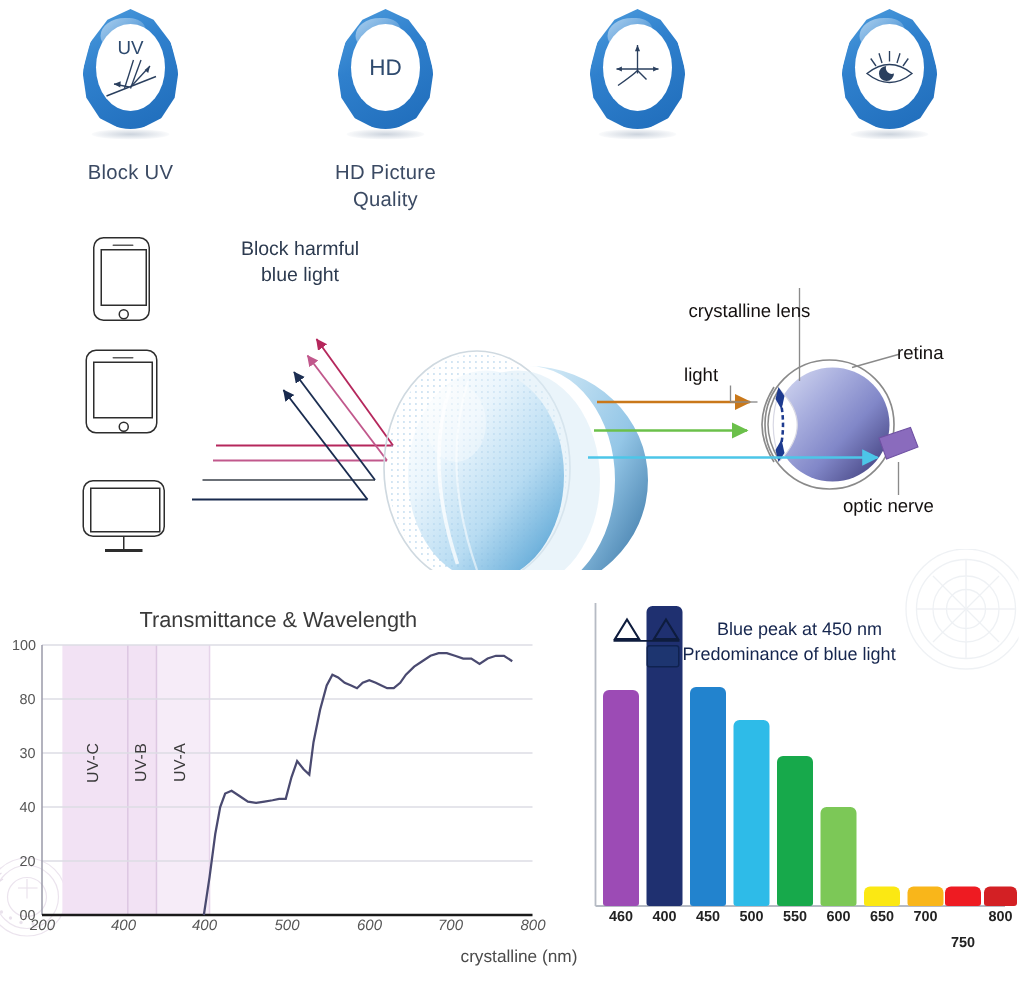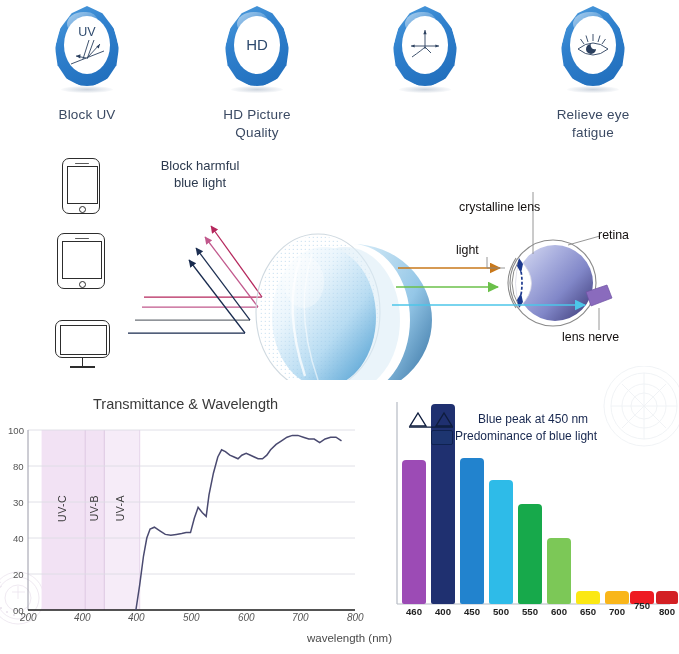--- a/index.html
+++ b/index.html
@@ -50,21 +50,21 @@
   .dev-speaker { position:absolute; background:#5a5a5a; border-radius:1px; }
 
   .mid-caption {
     position:absolute; font-size:13px; color:#2c3a4f; line-height:1.28; text-align:center;
   }
 
   .eye-label { position:absolute; font-size:12.4px; color:#14100f; white-space:nowrap; }
 
   
   #charts { position:absolute; left:0; top:380px; width:679px; height:274px; }
-  .chart-title { position:absolute; font-size:14.5px; color:#3a3a3a; }
+  .chart-title { position:absolute; font-size:14.5px; color:#3a3a3a;margin-top:10px; }
   .ax-lbl { position:absolute; font-size:9.6px; color:#555; }
   .ax-lbl-x { position:absolute; font-size:10px; color:#555;font-style:italic; }
   .uvband-lbl {
     position:absolute; font-size:10.6px; color:#3a3a3a;
     writing-mode: vertical-rl; transform: rotate(180deg);
     letter-spacing:0.4px;
   }
   .xaxis-title { position:absolute; font-size:11.5px; color:#4a4a4a; }
 
   .bar { position:absolute; bottom:0; border-radius:4px 4px 2px 2px; }
@@ -155,21 +155,20 @@
             <path d="M8 33 Q23 21 38 33 Q23 45 8 33 Z"></path>
             <line x1="23" y1="18" x2="23" y2="25"></line>
             <line x1="16" y1="19.5" x2="18" y2="26"></line>
             <line x1="30" y1="19.5" x2="28" y2="26"></line>
             <line x1="10.5" y1="23" x2="14" y2="28"></line>
             <line x1="35.5" y1="23" x2="32" y2="28"></line>
           </g>
           <path d="M26 33 a5 5 0 1 1 -5.2 -5 a4 4 0 0 0 5.2 5 Z" fill="#2a3f5e"></path>
         </svg>
       </div>
-      <div class="feature-label">Relieve eye<br>fatigue</div>
     </div>
   </div>
 
   <div id="mid">
 
     <div class="device" style="left:62px; top:18px;">
       <div class="dev-outer" style="width:38px;height:56px;">
         <div class="dev-speaker" style="left:12px;top:3.5px;width:14px;height:1.6px;"></div>
         <div class="dev-screen" style="left:3.5px;top:7px;width:31px;height:38px;"></div>
         <div class="dev-home" style="left:15.5px;top:47px;width:7px;height:7px;"></div>
@@ -298,21 +297,21 @@
         <line x1="568" y1="105" x2="600" y2="96" stroke="#8a8a8a" stroke-width="0.9"></line>
         <line x1="487" y1="117" x2="487" y2="128" stroke="#8a8a8a" stroke-width="0.9"></line>
         <line x1="487" y1="128" x2="505" y2="128" stroke="#8a8a8a" stroke-width="0.9"></line>
         <line x1="599" y1="168" x2="599" y2="190" stroke="#8a8a8a" stroke-width="0.9"></line>
       </g>
     </svg>
 
     <div class="eye-label" style="left:459px; top:60px;">crystalline lens</div>
     <div class="eye-label" style="left:598px; top:88px;">retina</div>
     <div class="eye-label" style="left:456px; top:103px;">light</div>
-    <div class="eye-label" style="left:562px; top:190px;">lens nerve</div>
+    <div class="eye-label" style="left:562px; top:190px;">optic nerve</div>
   </div>
 
   <div id="charts">
 
     <svg class="watermark" style="left:-12px; top:188px; width:80px; height:86px;" viewBox="0 0 80 86">
       <g fill="none" stroke="#d8c9dd" stroke-width="0.8">
         <circle cx="30" cy="30" r="26"></circle>
         <circle cx="30" cy="30" r="21"></circle>
         <circle cx="30" cy="30" r="13"></circle>
       </g>
@@ -390,21 +389,21 @@
     <div class="ax-lbl-x" style="left:128px; top:232px;">400</div>
     <div class="ax-lbl-x" style="left:183px; top:232px;">500</div>
     <div class="ax-lbl-x" style="left:238px; top:232px;">600</div>
     <div class="ax-lbl-x" style="left:292px; top:232px;">700</div>
     <div class="ax-lbl-x" style="left:347px; top:232px;">800</div>
 
     <div class="uvband-lbl" style="left:56px;  top:115px;">UV-C</div>
     <div class="uvband-lbl" style="left:88px;  top:115px;">UV-B</div>
     <div class="uvband-lbl" style="left:114px; top:115px;">UV-A</div>
 
-    <div class="xaxis-title" style="left:307px; top:252px;">wavelength (nm)</div>
+    <div class="xaxis-title" style="left:307px; top:252px;">crystalline (nm)</div>
 
     <svg style="position:absolute;left:380px;top:0;width:299px;height:274px;" viewBox="0 0 299 274">
       <line x1="17" y1="22" x2="17" y2="224" stroke="#b6bbc4" stroke-width="1.2"></line>
       <line x1="17" y1="224" x2="290" y2="224" stroke="#b6bbc4" stroke-width="1.2"></line>
     </svg>
 
     <div style="position:absolute; left:380px; top:0; width:299px; height:274px;">
 
       <div class="bar" style="left:22px; bottom:50px; width:24px; height:144px; background:#9c4bb5;"></div>
       <div class="bar" style="left:51px; bottom:50px; width:24px; height:200px; background:#1f3070;"></div>
@@ -418,21 +417,21 @@
       <div class="bar" style="left:276px; bottom:50px; width:22px; height:13px; background:#d32024;"></div>
 
       <div class="bar-lbl" style="left:19px;  top:226px; width:30px;">460</div>
       <div class="bar-lbl" style="left:48px;  top:226px; width:30px;">400</div>
       <div class="bar-lbl" style="left:77px;  top:226px; width:30px;">450</div>
       <div class="bar-lbl" style="left:106px; top:226px; width:30px;">500</div>
       <div class="bar-lbl" style="left:135px; top:226px; width:30px;">550</div>
       <div class="bar-lbl" style="left:164px; top:226px; width:30px;">600</div>
       <div class="bar-lbl" style="left:193px; top:226px; width:30px;">650</div>
       <div class="bar-lbl" style="left:222px; top:226px; width:30px;">700</div>
-      <div class="bar-lbl" style="left:247px; top:220px; width:30px;">750</div>
+      <div class="bar-lbl" style="left:247px; top:243px; width:30px;">750</div>
       <div class="bar-lbl" style="left:272px; top:226px; width:30px;">800</div>
     </div>
 
     <svg style="position:absolute;left:408px;top:30px;width:60px;height:20px;" viewBox="0 0 60 20">
       <polygon points="10,3 18,16 2,16" fill="none" stroke="#0e1c3d" stroke-width="1.4"></polygon>
       <polygon points="36,3 44,16 28,16" fill="none" stroke="#0e1c3d" stroke-width="1.4"></polygon>
       <line x1="1" y1="17.2" x2="45" y2="17.2" stroke="#0e1c3d" stroke-width="1.2"></line>
     </svg>
     <div class="sq-marker" style="left:431px; top:50px; width:22px; height:15px; border-radius:2px;"></div>
 

